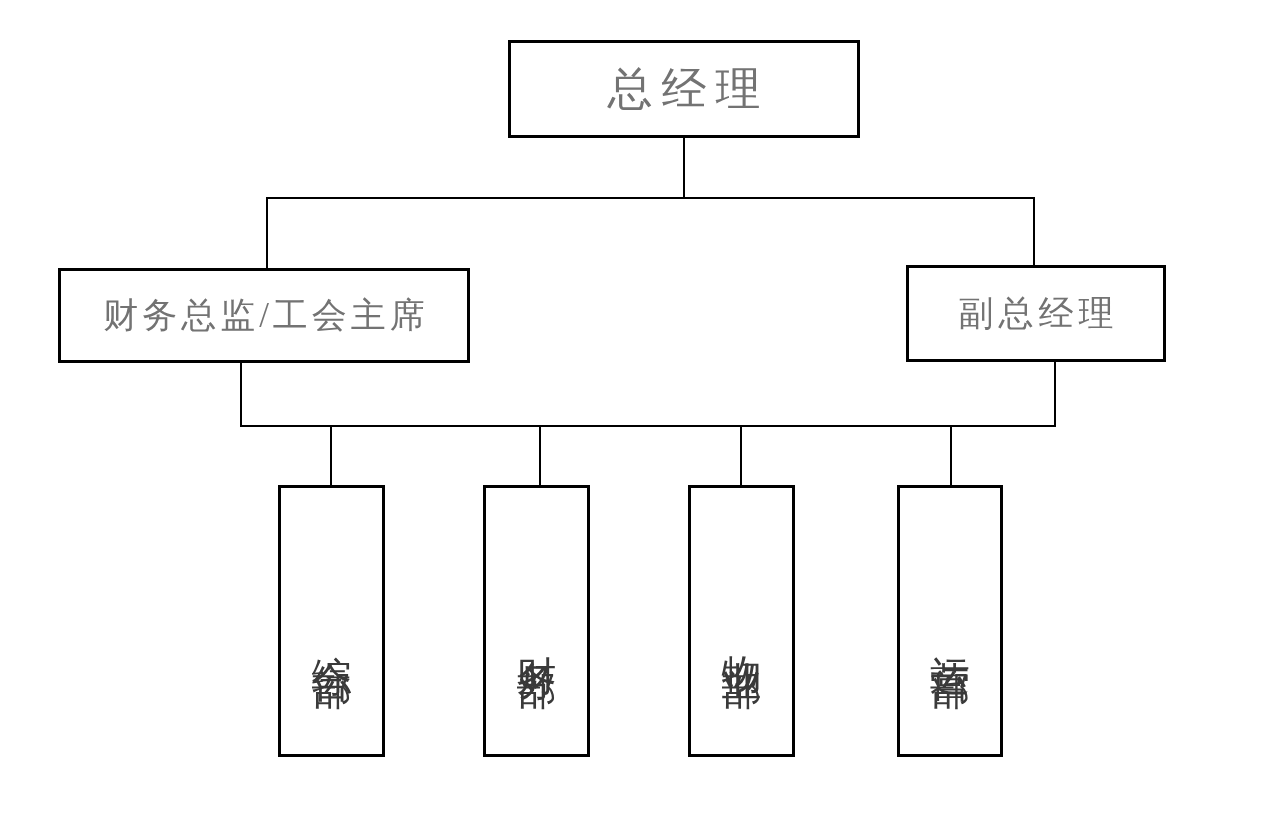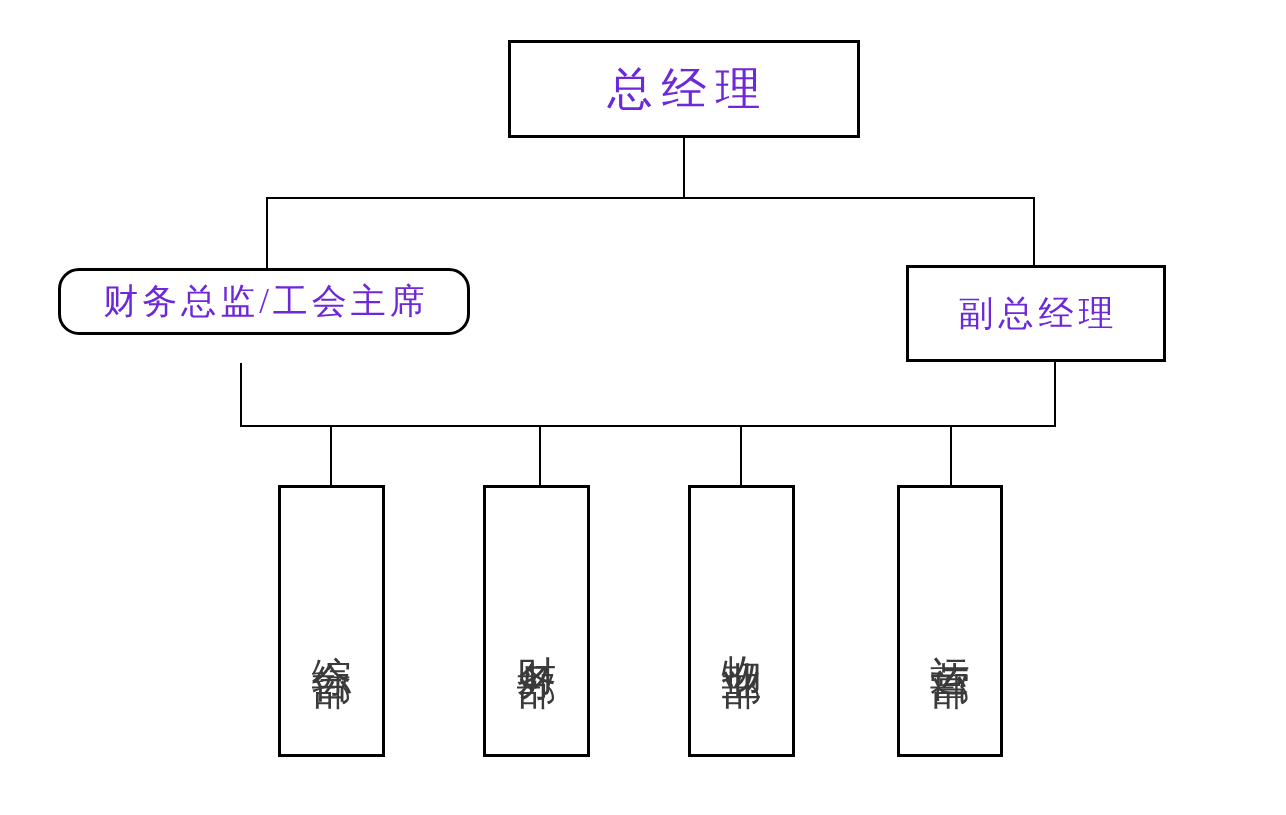--- a/index.html
+++ b/index.html
@@ -23,35 +23,34 @@
     height: 815px;
   }
   .node {
     position: absolute;
     box-sizing: border-box;
     border: 3px solid #000000;
     background: #ffffff;
     display: flex;
     align-items: center;
     justify-content: center;
-    color: #6d28d9;
+    color: #737373;
     text-align: center;
   }
   .node-root {
     left: 508px; top: 40px; width: 352px; height: 98px;
     font-size: 45px;
     letter-spacing: 9px;
     padding-left: 9px; 
   }
   .node-l2-left {
-    left: 58px; top: 268px; width: 412px; height: 67px;
+    left: 58px; top: 268px; width: 412px; height: 95px;
     font-size: 35px;
     letter-spacing: 4px;
     padding-left: 4px;
-    border-radius: 21px;
   }
   .node-l2-right {
     left: 906px; top: 265px; width: 260px; height: 97px;
     font-size: 35px;
     letter-spacing: 5px;
     padding-left: 5px;
   }
   .node-dept {
     top: 485px; width: 107px; height: 272px;
     font-size: 40px;

